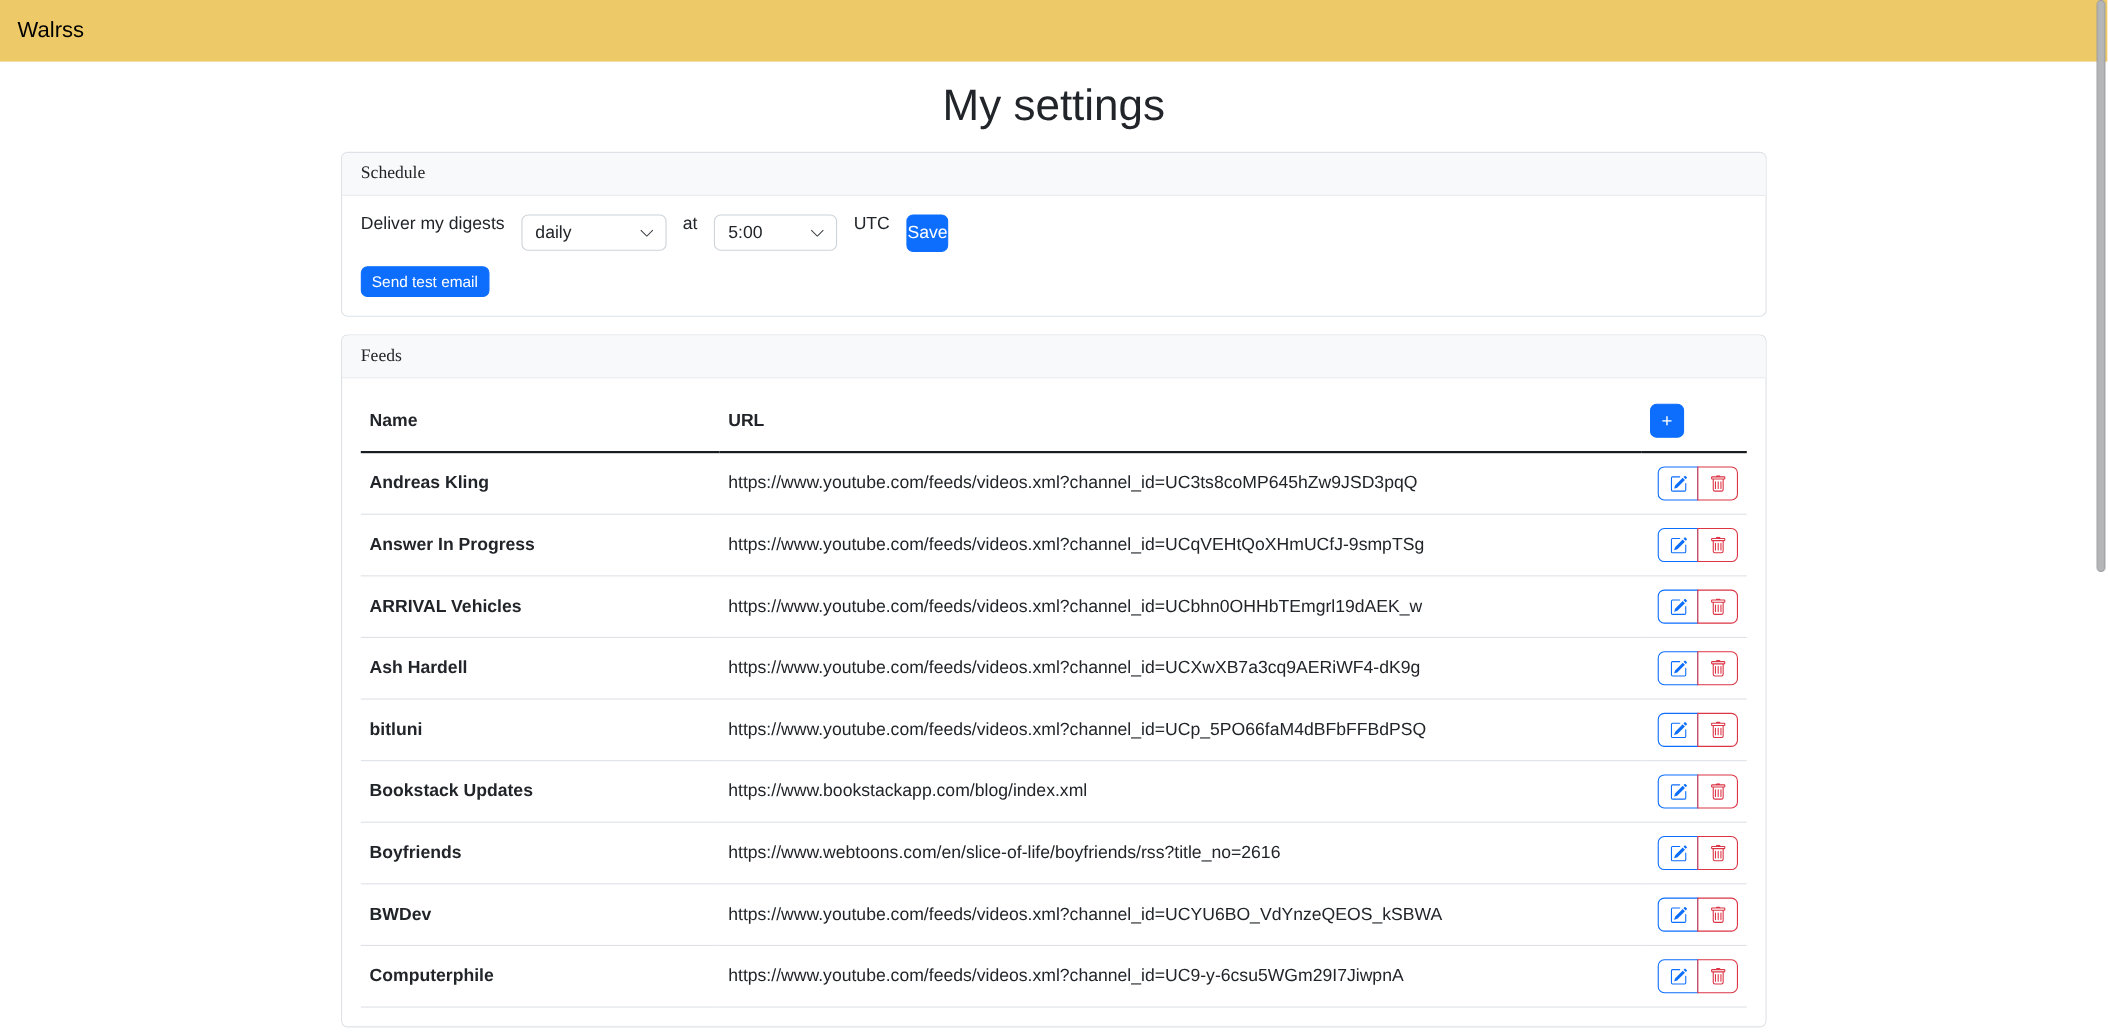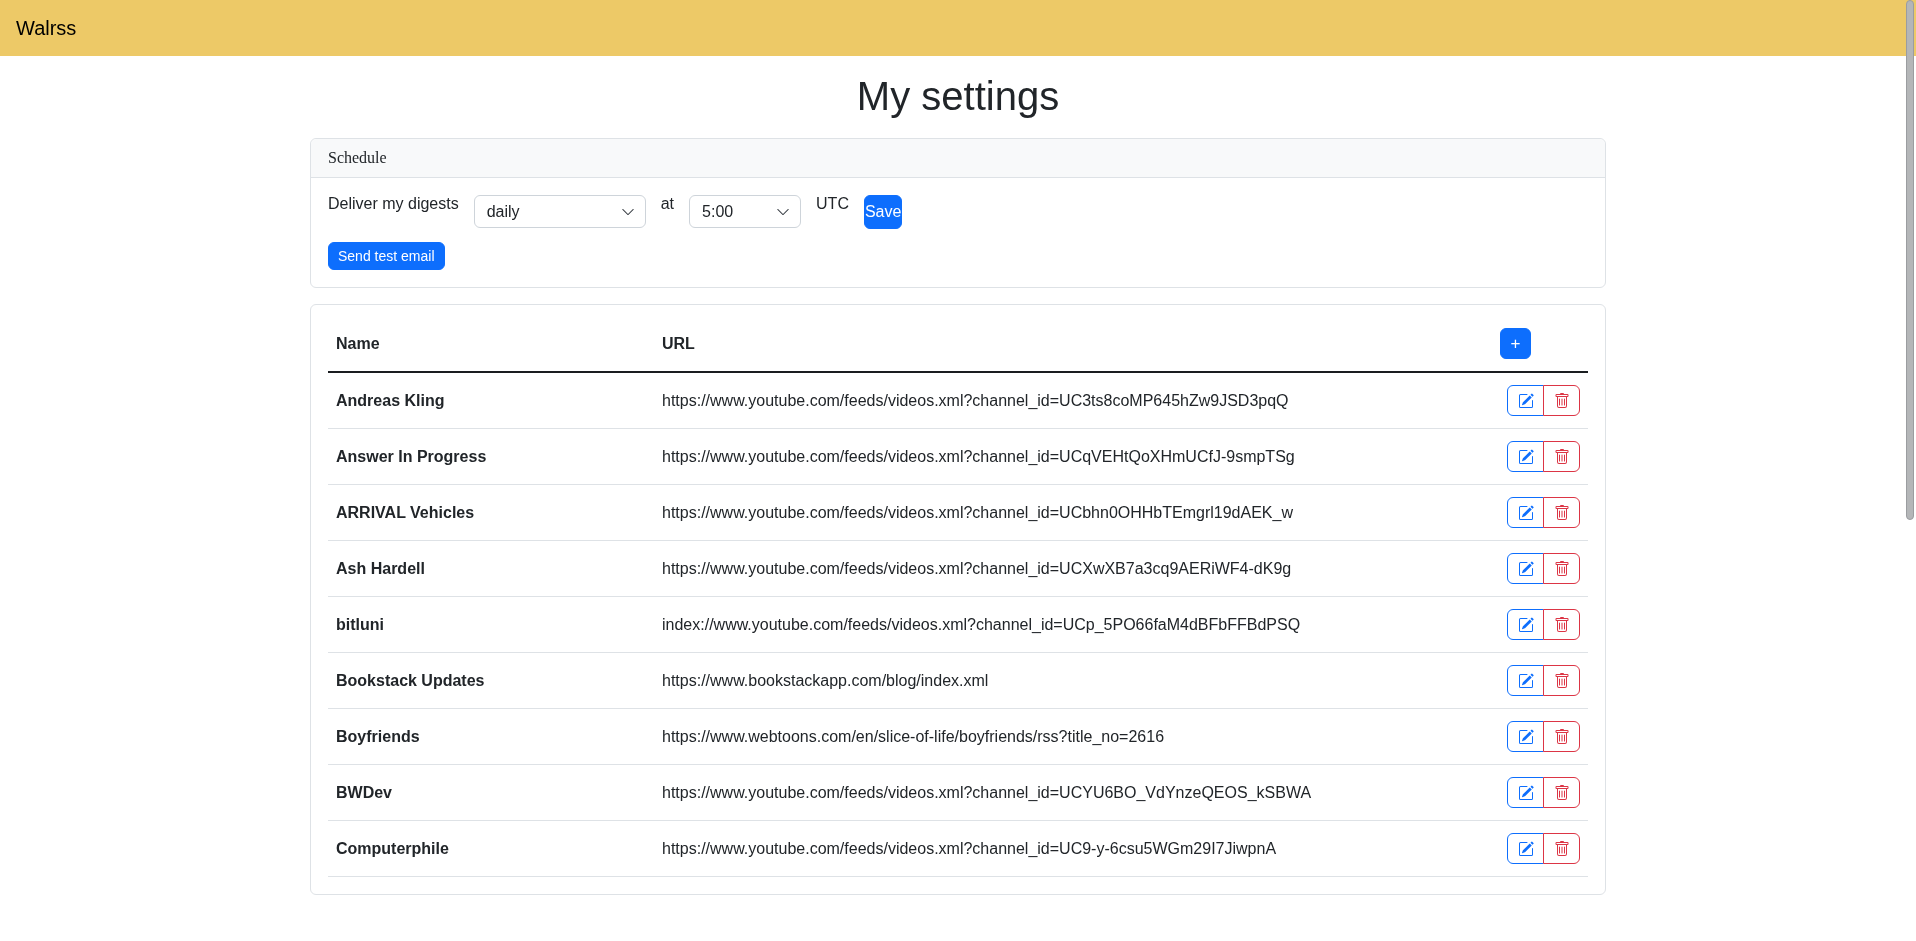--- a/index.html
+++ b/index.html
@@ -57,21 +57,21 @@
   .schedule-row { display: flex; gap: 15px; margin-bottom: 13px; }
   .select-wrap { position: relative; display: inline-block; }
   select {
     appearance: none; -webkit-appearance: none;
     border: 1px solid #ced4da; border-radius: 6px;
     background: #fff; color: var(--text);
     font-family: inherit; font-size: 16px;
     padding: 7px 34px 7px 12px;
     cursor: pointer;
   }
-  .freq-select { width: 172px; }
+  .freq-select { width: 132px; }
   .time-select { width: 112px; }
   .select-wrap .chev {
     position: absolute; right: 11px; top: 50%;
     transform: translateY(-50%);
     pointer-events: none; color: #343a40;
     display: inline-flex;
   }
   .btn {
     display: inline-flex; align-items: center; justify-content: center;
     font-family: inherit; cursor: pointer; border-radius: 6px;
@@ -165,20 +165,21 @@
         </span>
         <span>UTC</span>
         <button class="btn btn-primary">Save</button>
       </div>
 
       <button class="btn btn-primary btn-sm">Send test email</button>
     </div>
   </div>
 
   <div class="card">
+    <div class="card-header">Feeds</div>
     <div class="card-body">
       <table class="feeds-table">
         <thead>
           <tr>
             <th class="col-name">Name</th>
             <th>URL</th>
             <th class="col-actions">
               <button class="btn add-btn">
                 <span>+</span>
               </button>
@@ -281,21 +282,21 @@
                         <path d="M14.5 3a1 1 0 0 1-1 1H13v9a2 2 0 0 1-2 2H5a2 2 0 0 1-2-2V4h-.5a1 1 0 0 1-1-1V2a1 1 0 0 1 1-1H6a1 1 0 0 1 1-1h2a1 1 0 0 1 1 1h3.5a1 1 0 0 1 1 1v1zM4.118 4 4 4.059V13a1 1 0 0 0 1 1h6a1 1 0 0 0 1-1V4.059L11.882 4H4.118zM2.5 3h11V2h-11v1z"></path>
                       </svg>
           </span>
         </button>
       </span>
     </td>
   </tr>
 
   <tr>
     <td class="cell-name">bitluni</td>
-    <td class="cell-url">index://www.youtube.com/feeds/videos.xml?channel_id=UCp_5PO66faM4dBFbFFBdPSQ</td>
+    <td class="cell-url">https://www.youtube.com/feeds/videos.xml?channel_id=UCp_5PO66faM4dBFbFFBdPSQ</td>
     <td class="cell-actions">
       <span class="btn-group">
         <button class="icon-btn edit">
           <span>
             <svg width="16" height="16" viewBox="0 0 16 16" fill="currentColor">
                         <path d="M15.502 1.94a.5.5 0 0 1 0 .706L14.459 3.69l-2-2L13.502.646a.5.5 0 0 1 .707 0l1.293 1.293zm-1.75 2.456-2-2L4.939 9.21a.5.5 0 0 0-.121.196l-.805 2.414a.25.25 0 0 0 .316.316l2.414-.805a.5.5 0 0 0 .196-.12l6.813-6.814z"></path>
                         <path d="M1 13.5A1.5 1.5 0 0 0 2.5 15h11a1.5 1.5 0 0 0 1.5-1.5v-6a.5.5 0 0 0-1 0v6a.5.5 0 0 1-.5.5h-11a.5.5 0 0 1-.5-.5v-11a.5.5 0 0 1 .5-.5H9a.5.5 0 0 0 0-1H2.5A1.5 1.5 0 0 0 1 2.5v11z"></path>
                       </svg>
           </span>
         </button>

